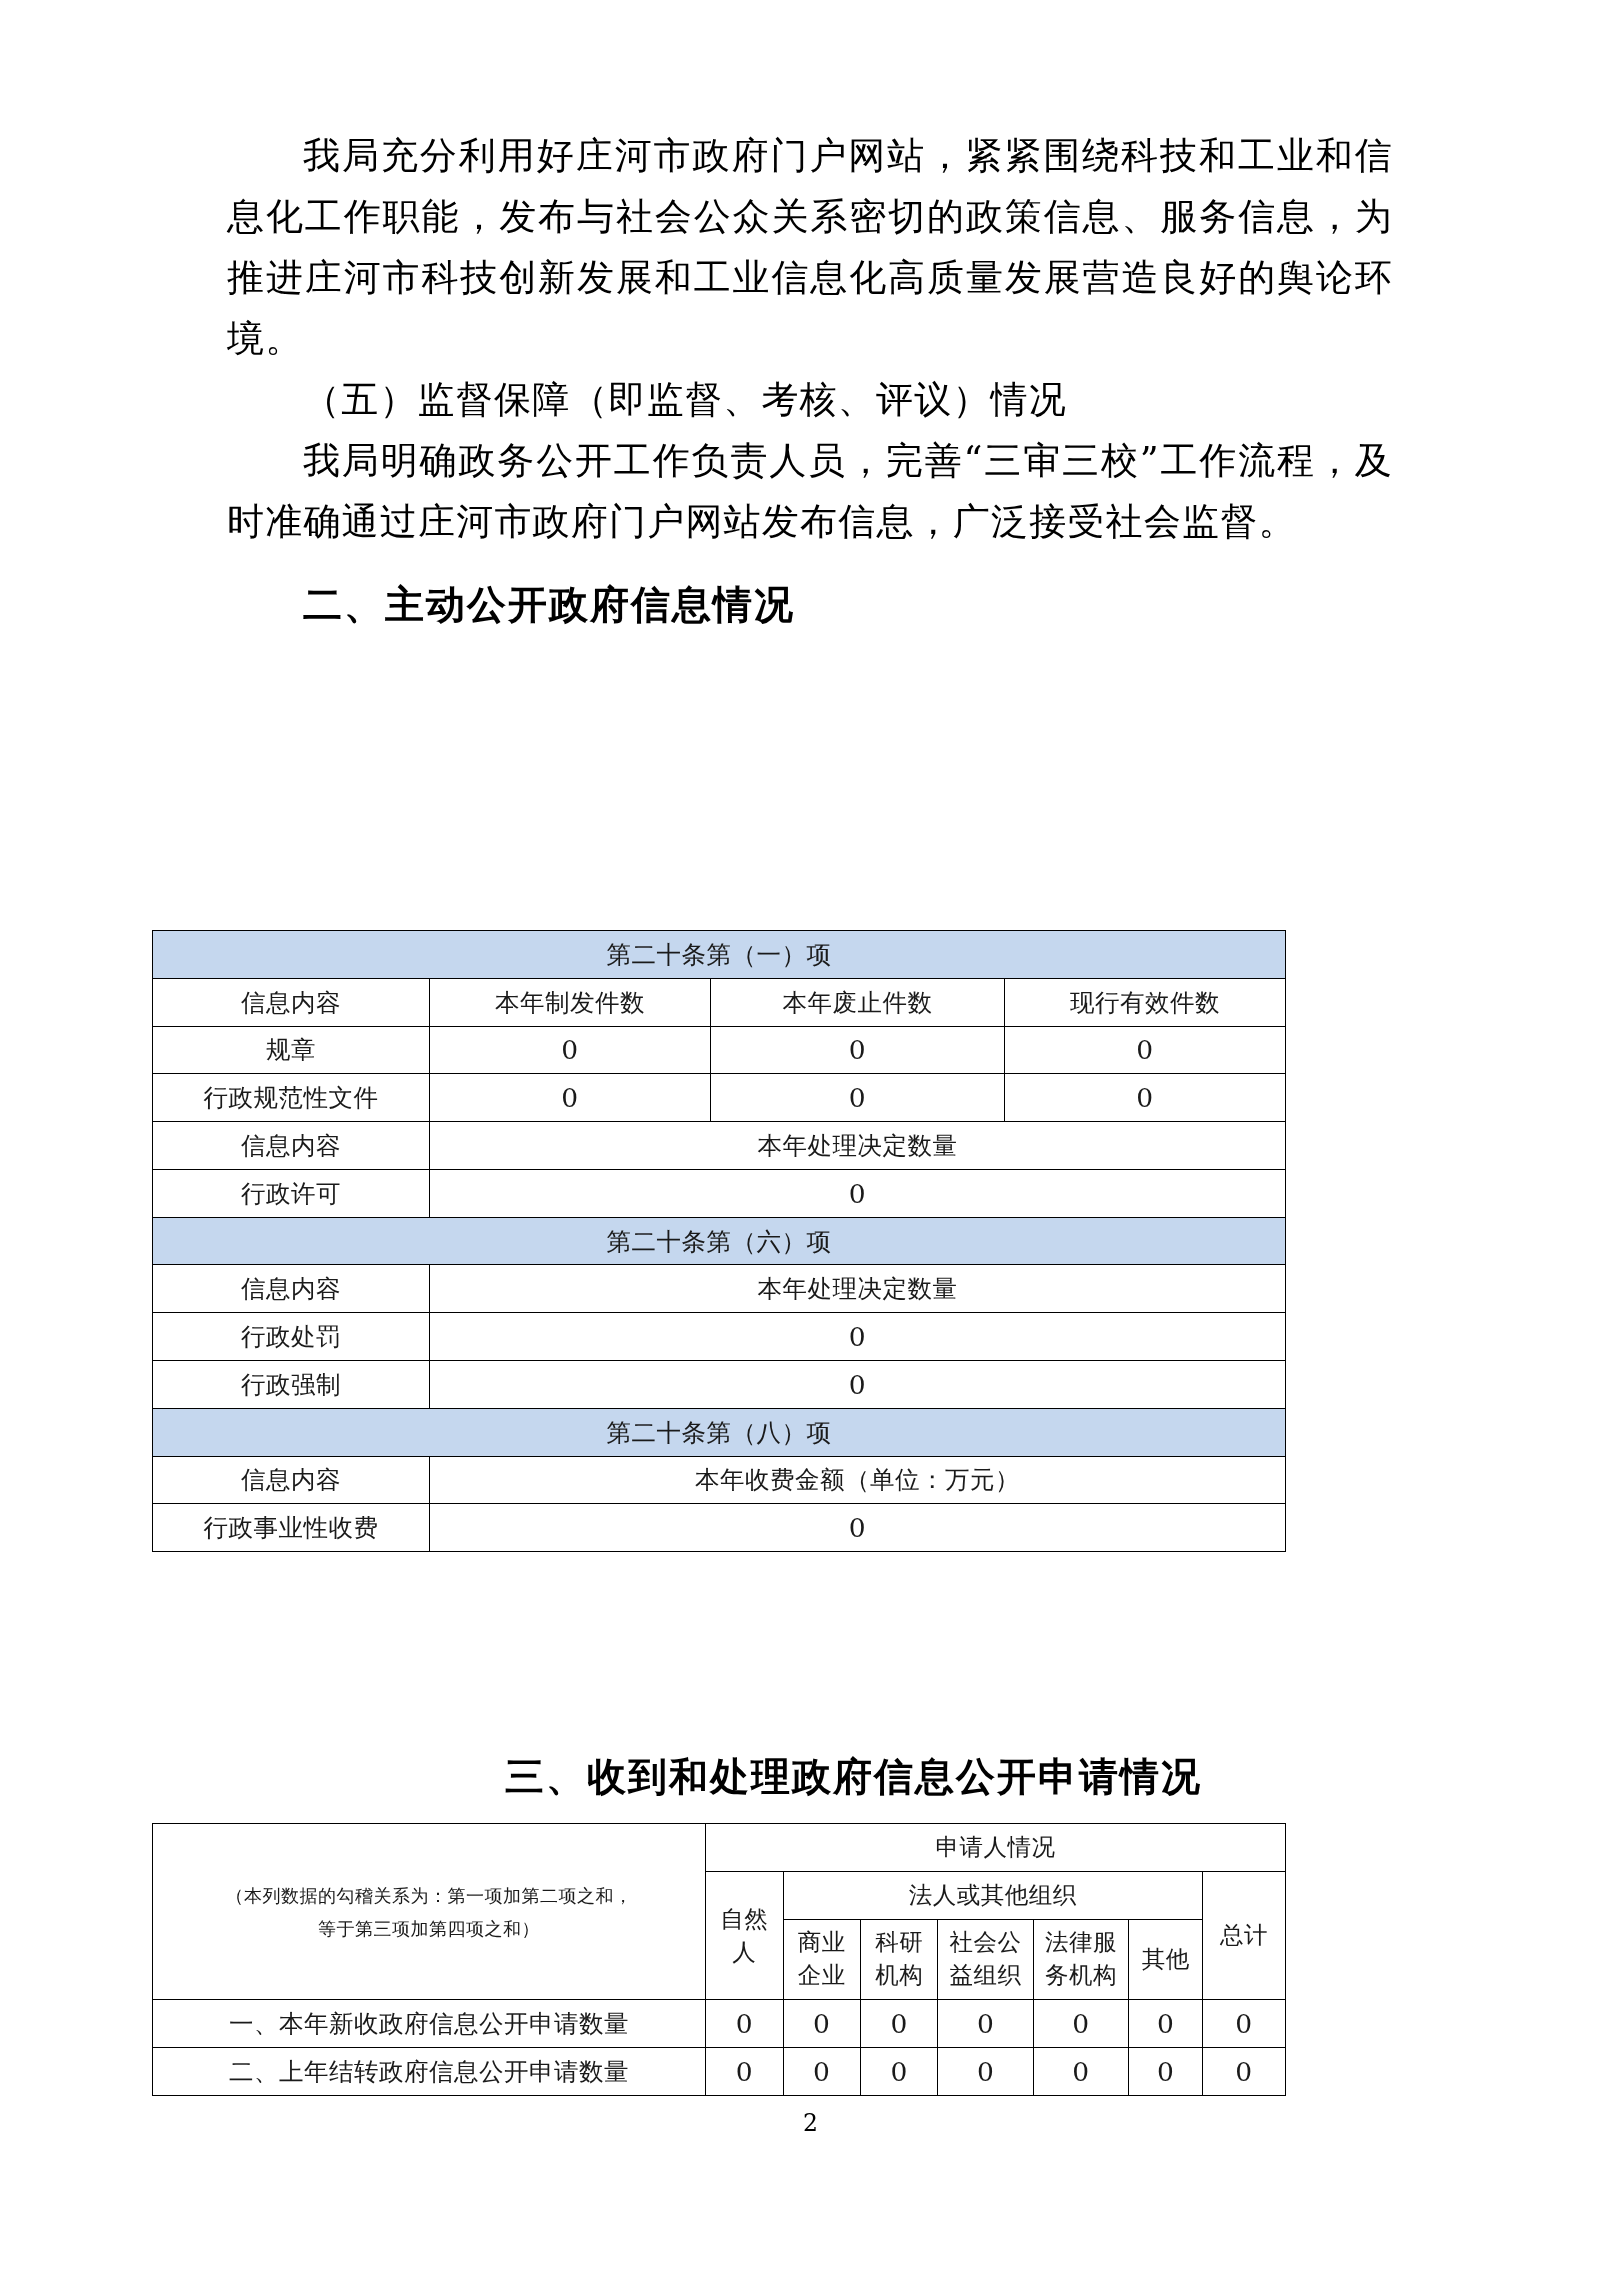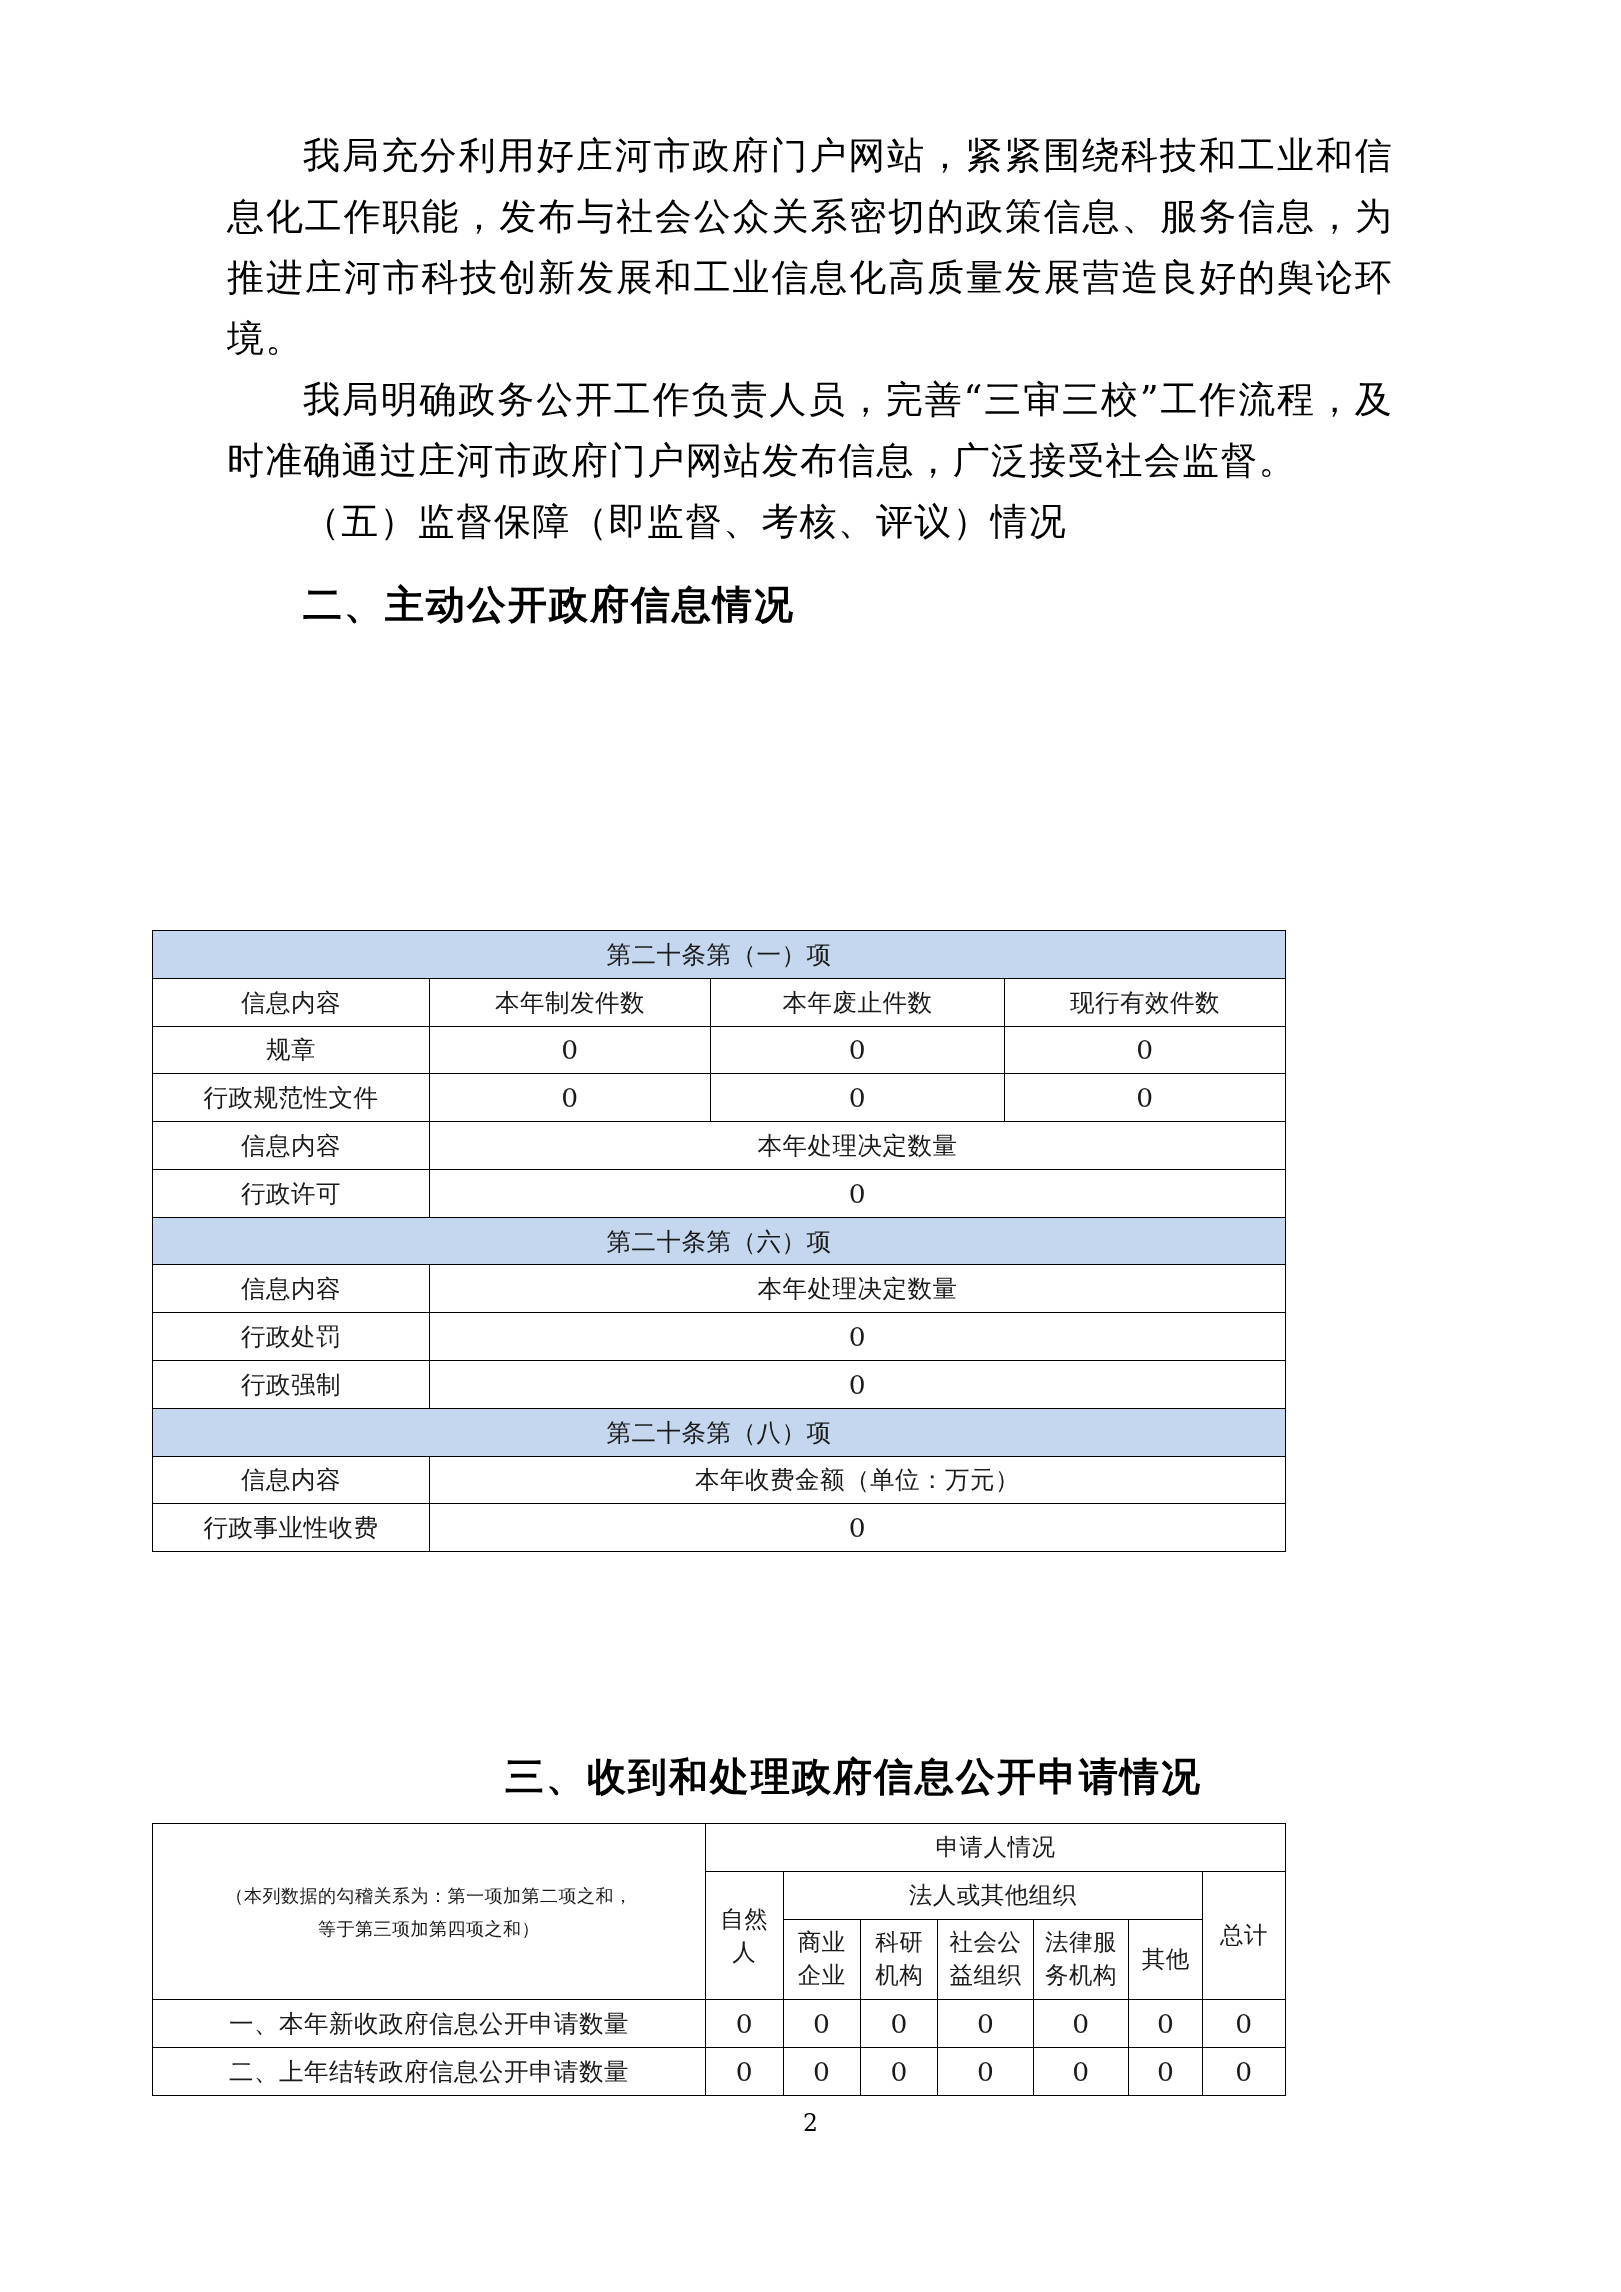--- a/index.html
+++ b/index.html
@@ -123,23 +123,23 @@
 </style>
 </head>
 <body>
 
 <div class="page">
 
   <div class="prose">
 
     <p class="para">我局充分利用好庄河市政府门户网站，紧紧围绕科技和工业和信息化工作职能，发布与社会公众关系密切的政策信息、服务信息，为推进庄河市科技创新发展和工业信息化高质量发展营造良好的舆论环境。</p>
 
+    <p class="para">（五）监督保障（即监督、考核、评议）情况</p>
+
     <p class="para">我局明确政务公开工作负责人员，完善“三审三校”工作流程，及时准确通过庄河市政府门户网站发布信息，广泛接受社会监督。</p>
-
-    <p class="para">（五）监督保障（即监督、考核、评议）情况</p>
 
     <div class="sec-heading">二、主动公开政府信息情况</div>
   </div>
 
   <div class="tbl-wrap" style="left:152px; top:930px;">
     <table class="gov">
       <colgroup>
         <col style="width:323px">
         <col style="width:328px">
         <col style="width:343px">

